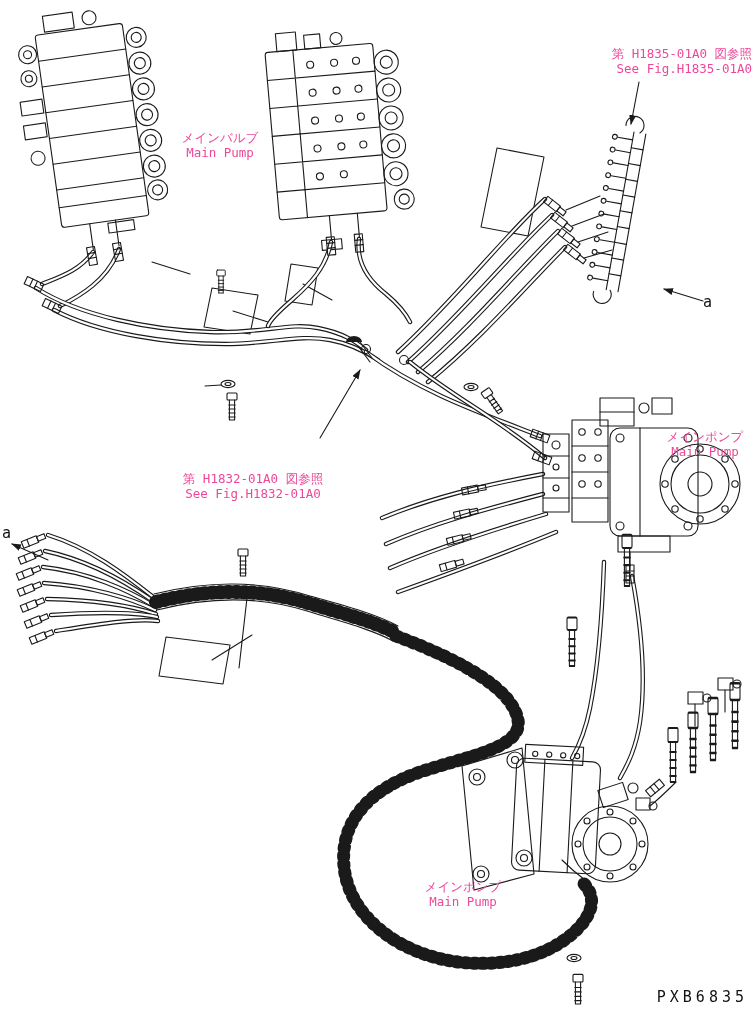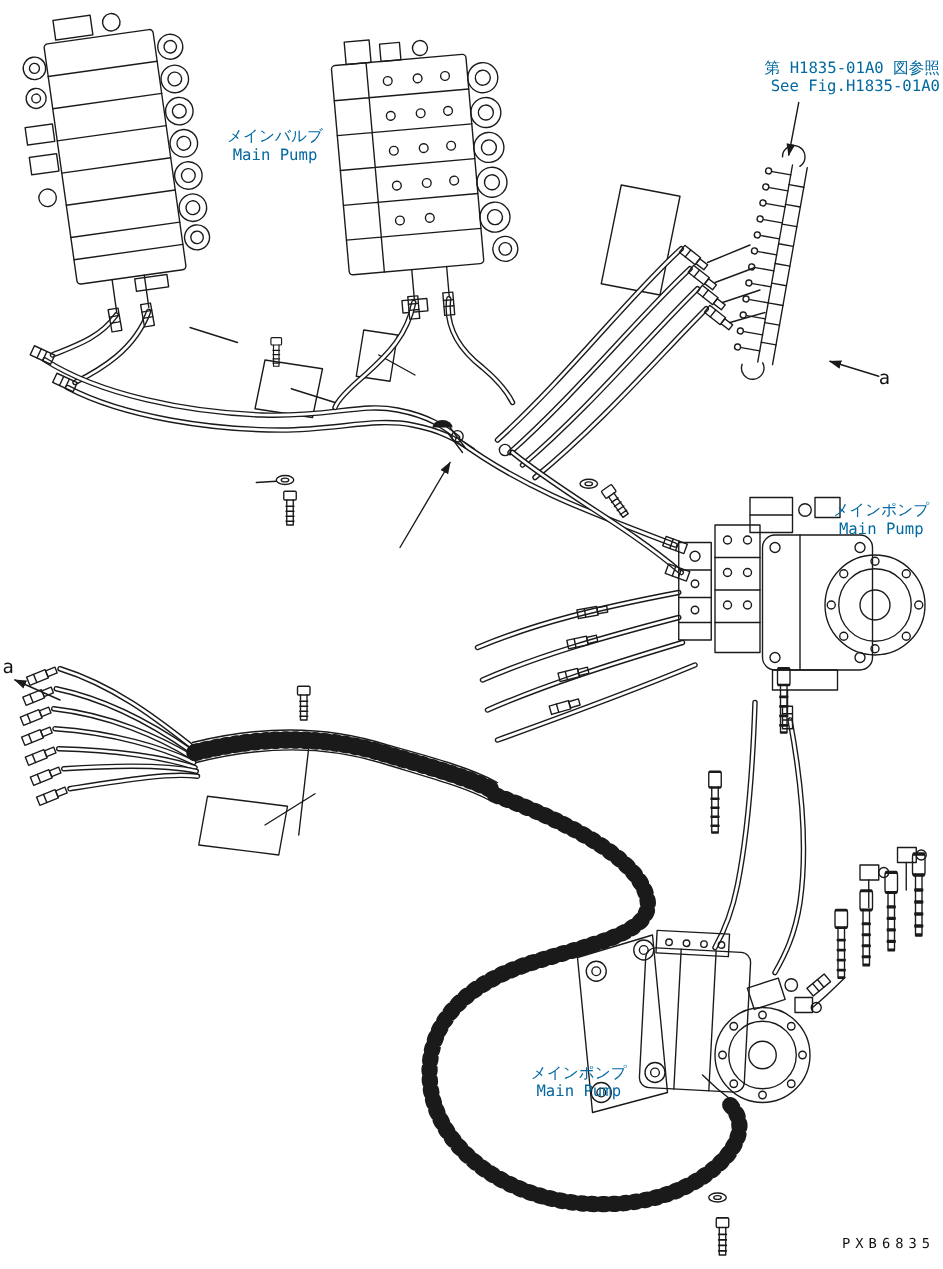--- a/index.html
+++ b/index.html
@@ -3,26 +3,26 @@
 <meta charset="utf-8">
 <style>
   * { margin:0; padding:0; box-sizing:border-box; }
   html,body { background:#ffffff; }
   .canvas {
     position:relative; width:754px; height:1015px; background:#ffffff;
     font-family:"DejaVu Sans Mono","Liberation Mono",monospace; color:#111;
     overflow:hidden;
   }
   svg { position:absolute; left:0; top:0; }
-  .lbl { position:absolute; line-height:1.2; white-space:nowrap; color:#0369a1; }
+  .lbl { position:absolute; line-height:1.2; white-space:nowrap; color:#ec4899; }
   .lbl .line { font-size:12.5px; }
-  .ctr { text-align:center; }
+  .ctr { text-align:center;margin-top:29px; }
   .rgt { text-align:right; }
   .view-a { position:absolute; font-size:15px; }
-  .part-code { position:absolute; font-size:11px; letter-spacing:4px; }
+  .part-code { position:absolute; font-size:15px; letter-spacing:4px; }
   
   .t  { stroke-width:4.4; fill:none; }
   .ti { stroke:#ffffff !important; stroke-width:2.2; fill:none; }
   .wrap  { stroke-width:14; stroke-dasharray:2.5 5.5; fill:none; }
   .wrap2 { stroke-width:13; stroke-dasharray:2.5 6;   fill:none; }
   .thin { stroke-width:1.1; fill:none; }
 </style>
 </head>
 <body>
 
@@ -355,20 +355,24 @@
 <div class="lbl ctr" style="left:172px; top:101px; width:96px;">
   <div class="line">メインバルブ</div>
   <div class="line">Main Pump</div>
 </div>
 
 <div class="lbl rgt" style="right:2px; top:46px;">
   <div class="line">第 H1835-01A0 図参照</div>
   <div class="line">See Fig.H1835-01A0</div>
 </div>
 
+<div class="lbl ctr" style="left:168px; top:442px; width:170px;">
+  <div class="line">第 H1832-01A0 図参照</div>
+  <div class="line">See Fig.H1832-01A0</div>
+</div>
 
 <div class="lbl ctr" style="left:658px; top:400px; width:94px;">
   <div class="line">メインポンプ</div>
   <div class="line">Main Pump</div>
 </div>
 
 <div class="lbl ctr" style="left:418px; top:850px; width:90px;">
   <div class="line">メインポンプ</div>
   <div class="line">Main Pump</div>
 </div>

